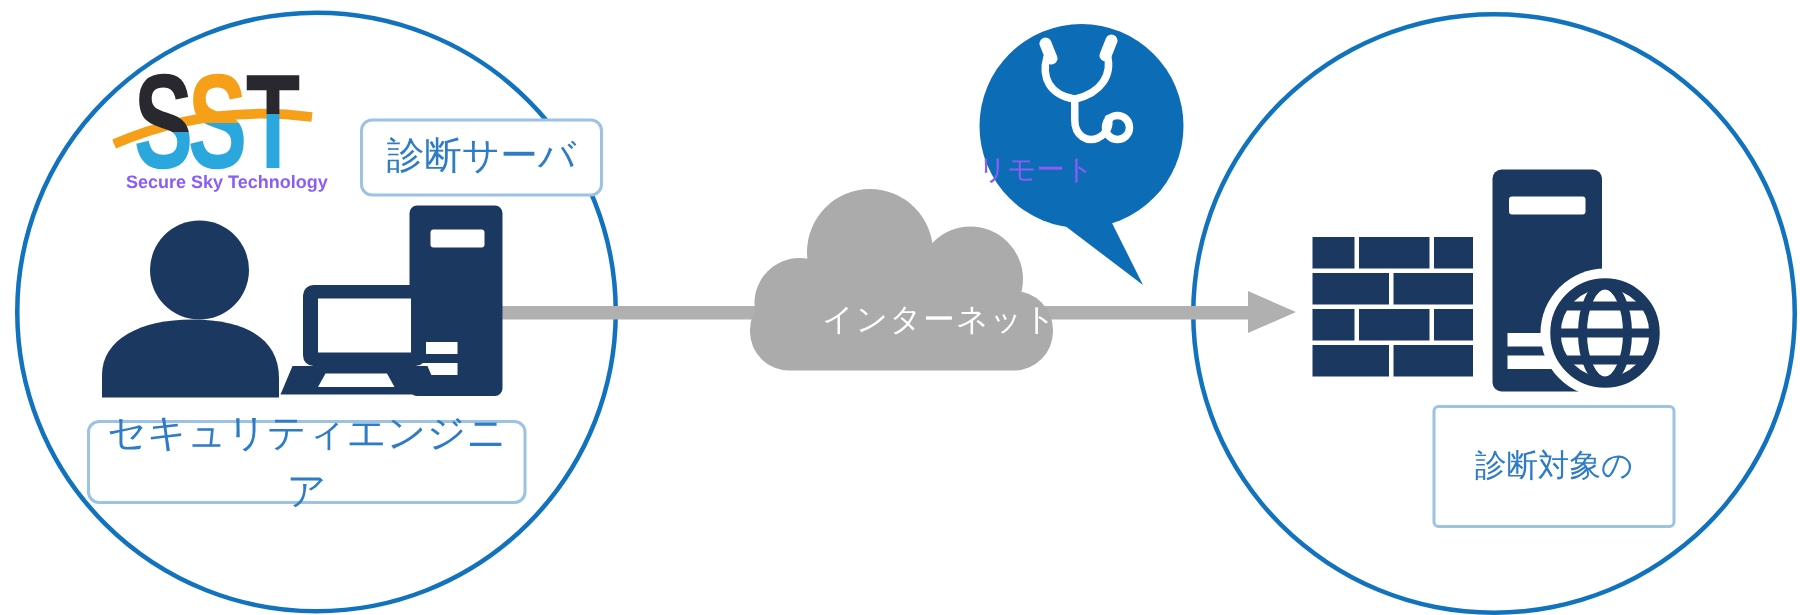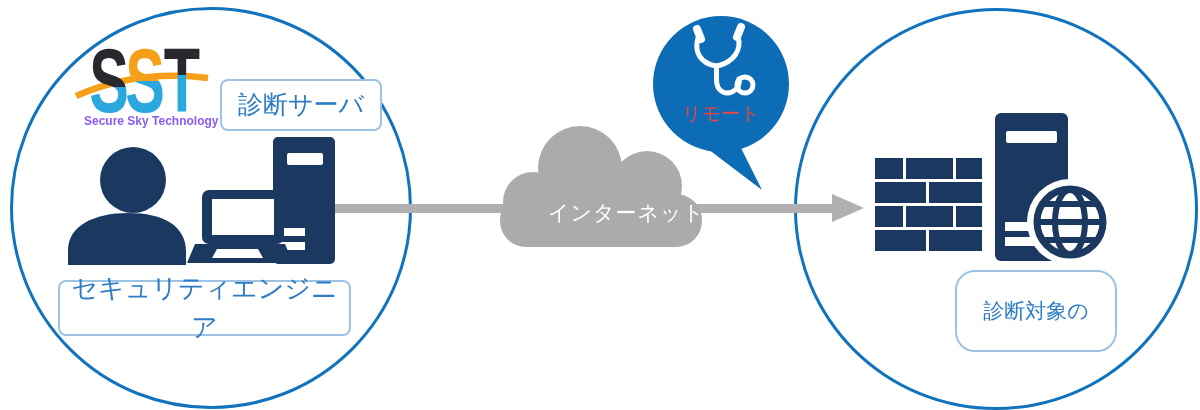--- a/index.html
+++ b/index.html
@@ -16,31 +16,31 @@
   .conn-arrowhead{position:absolute;left:832px;top:194px;width:0;height:0;
     border-left:32px solid #b0b0b0;border-top:14px solid transparent;border-bottom:14px solid transparent;z-index:2;}
 
   .abs{position:absolute;}
   .z3{z-index:3;} .z4{z-index:4;} .z5{z-index:5;}
 
   
   .label-box{position:absolute;background:#ffffff;border:2px solid #9cc2e4;border-radius:8px;
     color:#2d7cc5;display:flex;align-items:center;justify-content:center;text-align:center;
     z-index:6;line-height:1.5;}
-  .label-diag-server{left:220px;top:79px;width:158px;height:48px;font-size:25px;}
+  .label-diag-server{left:240px;top:79px;width:158px;height:48px;font-size:25px;}
   .label-engineer{left:58px;top:280px;width:289px;height:52px;font-size:26px;justify-content:center;}
-  .label-target{left:955px;top:270px;width:158px;height:78px;font-size:21px;border-radius:20px;flex-direction:column;}
+  .label-target{left:955px;top:270px;width:158px;height:78px;font-size:21px;border-radius:4px;flex-direction:column;}
 
   
   .cloud-label{position:absolute;left:534px;top:199px;width:185px;text-align:center;
     color:#ffffff;font-size:21px;letter-spacing:1px;z-index:4;}
 
   
-  .bubble-text{position:absolute;left:652px;top:101px;width:138px;text-align:center;
-    color:#ef4444;font-size:19px;line-height:25px;z-index:6;}
+  .bubble-text{position:absolute;left:652px;top:101px;width:138px;text-align:left;
+    color:#8b5cf6;font-size:19px;line-height:25px;z-index:6;}
 
   
   .logo-company{position:absolute;left:84px;top:114px;width:125px;font-size:12px;font-weight:bold;
     color:#8b5cf6;white-space:nowrap;z-index:4;letter-spacing:0px;}
 </style>
 </head>
 <body>
 
 <div class="stage">
 

